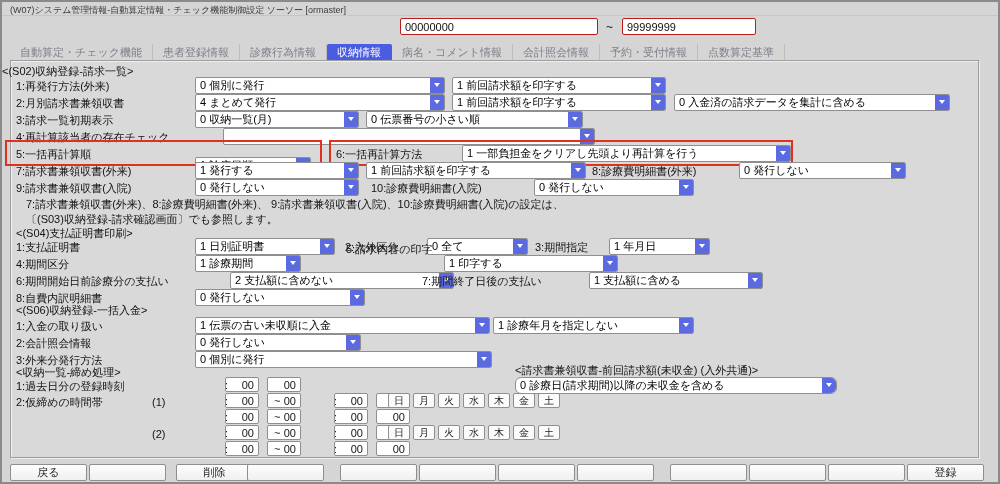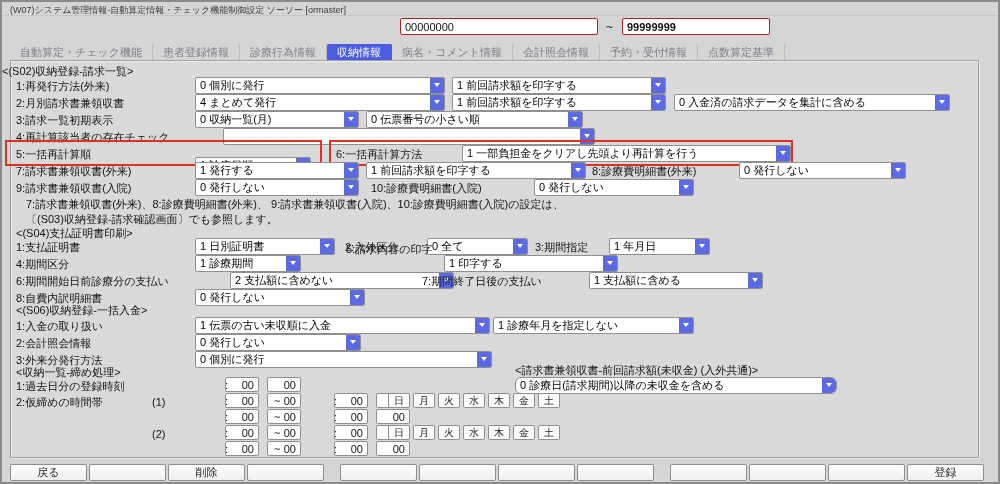--- a/index.html
+++ b/index.html
@@ -46,21 +46,21 @@
 
 <div class="window">
 
   <div class="titlebar">
     <span class="title">(W07)システム管理情報-自動算定情報・チェック機能制御設定  ソーソー [ormaster]</span>
   </div>
 
   <div class="rangebar">
     <input class="tinput" style="left: 398px; top: 1px; width: 198px;" value="00000000">
     <span class="tilde" style="left:604px; top:3px;">~</span>
-    <input class="tinput" style="left: 620px; top: 1px; width: 148px; font-weight: bold;" value="99999999">
+    <input class="tinput" style="left: 620px; top: 1px; width: 134px;" value="99999999">
   </div>
 
   <div class="tabbar">
     <span class="tab">自動算定・チェック機能</span><span class="tab">患者登録情報</span><span class="tab">診療行為情報</span><span class="tab active">収納情報</span><span class="tab">病名・コメント情報</span><span class="tab">会計照会情報</span><span class="tab">予約・受付情報</span><span class="tab">点数算定基準</span>
   </div>
 
   <div class="panel"></div>
 
   <div class="sect" style="left:0; top:62px;">&lt;(S02)収納登録-請求一覧&gt;</div>
 
@@ -273,21 +273,21 @@
   <span class="colon" style="left:223px; top:441px;">:</span>
   <input class="ti" style="left: 229px; top: 439px;" value="00">
   <span class="colon" style="left:272px; top:441px;">~</span>
   <input class="ti" style="left: 296px; top: 439px;" value="00">
   <span class="colon" style="left:332px; top:441px;">:</span>
   <input class="ti" style="left: 338px; top: 439px;" value="00">
 
   <div class="footer">
     <span class="fbtn" style="left:8px;">戻る</span>
     <span class="fbtn" style="left:87px;"></span>
-    <span class="fbtn" style="left:166px;">削除</span>
+    <span class="fbtn" style="left:174px;">削除</span>
     <span class="fbtn" style="left:245px;"></span>
     <span class="fbtn" style="left:338px;"></span>
     <span class="fbtn" style="left:417px;"></span>
     <span class="fbtn" style="left:496px;"></span>
     <span class="fbtn" style="left:575px;"></span>
     <span class="fbtn" style="left:668px;"></span>
     <span class="fbtn" style="left:747px;"></span>
     <span class="fbtn" style="left:826px;"></span>
     <span class="fbtn" style="left:905px;">登録</span>
   </div>

